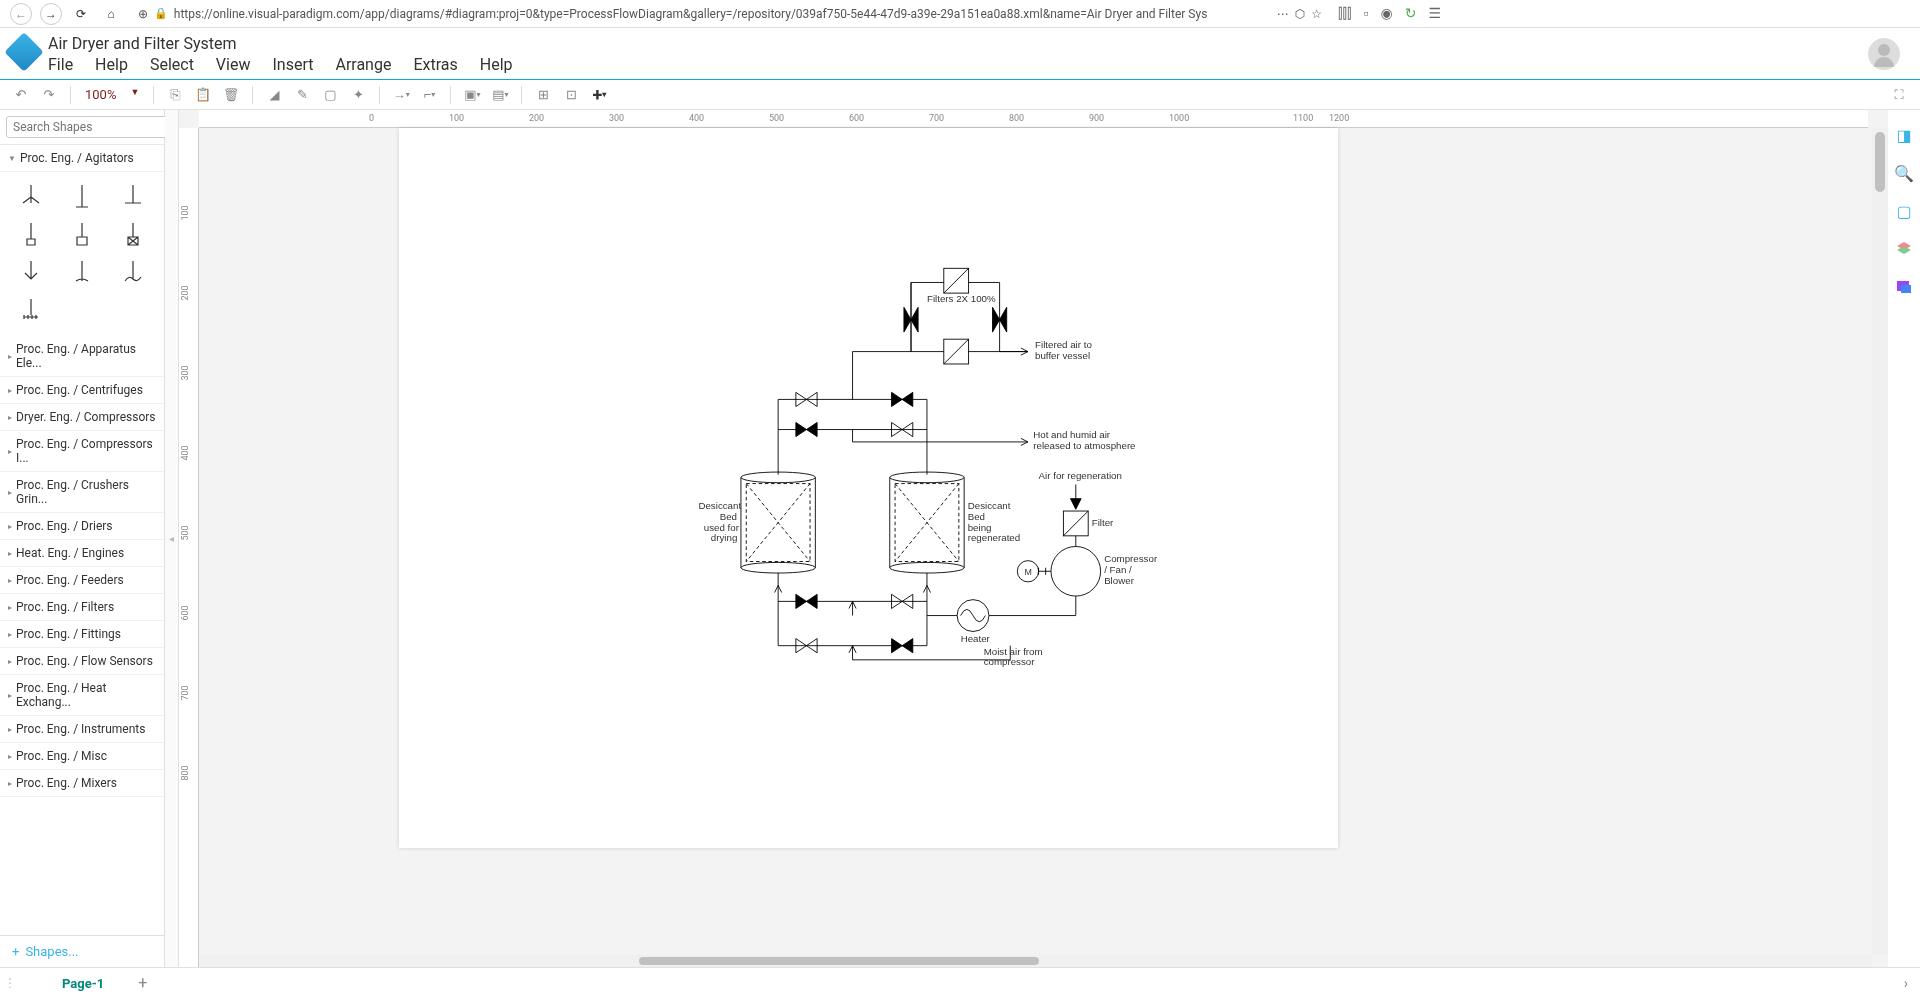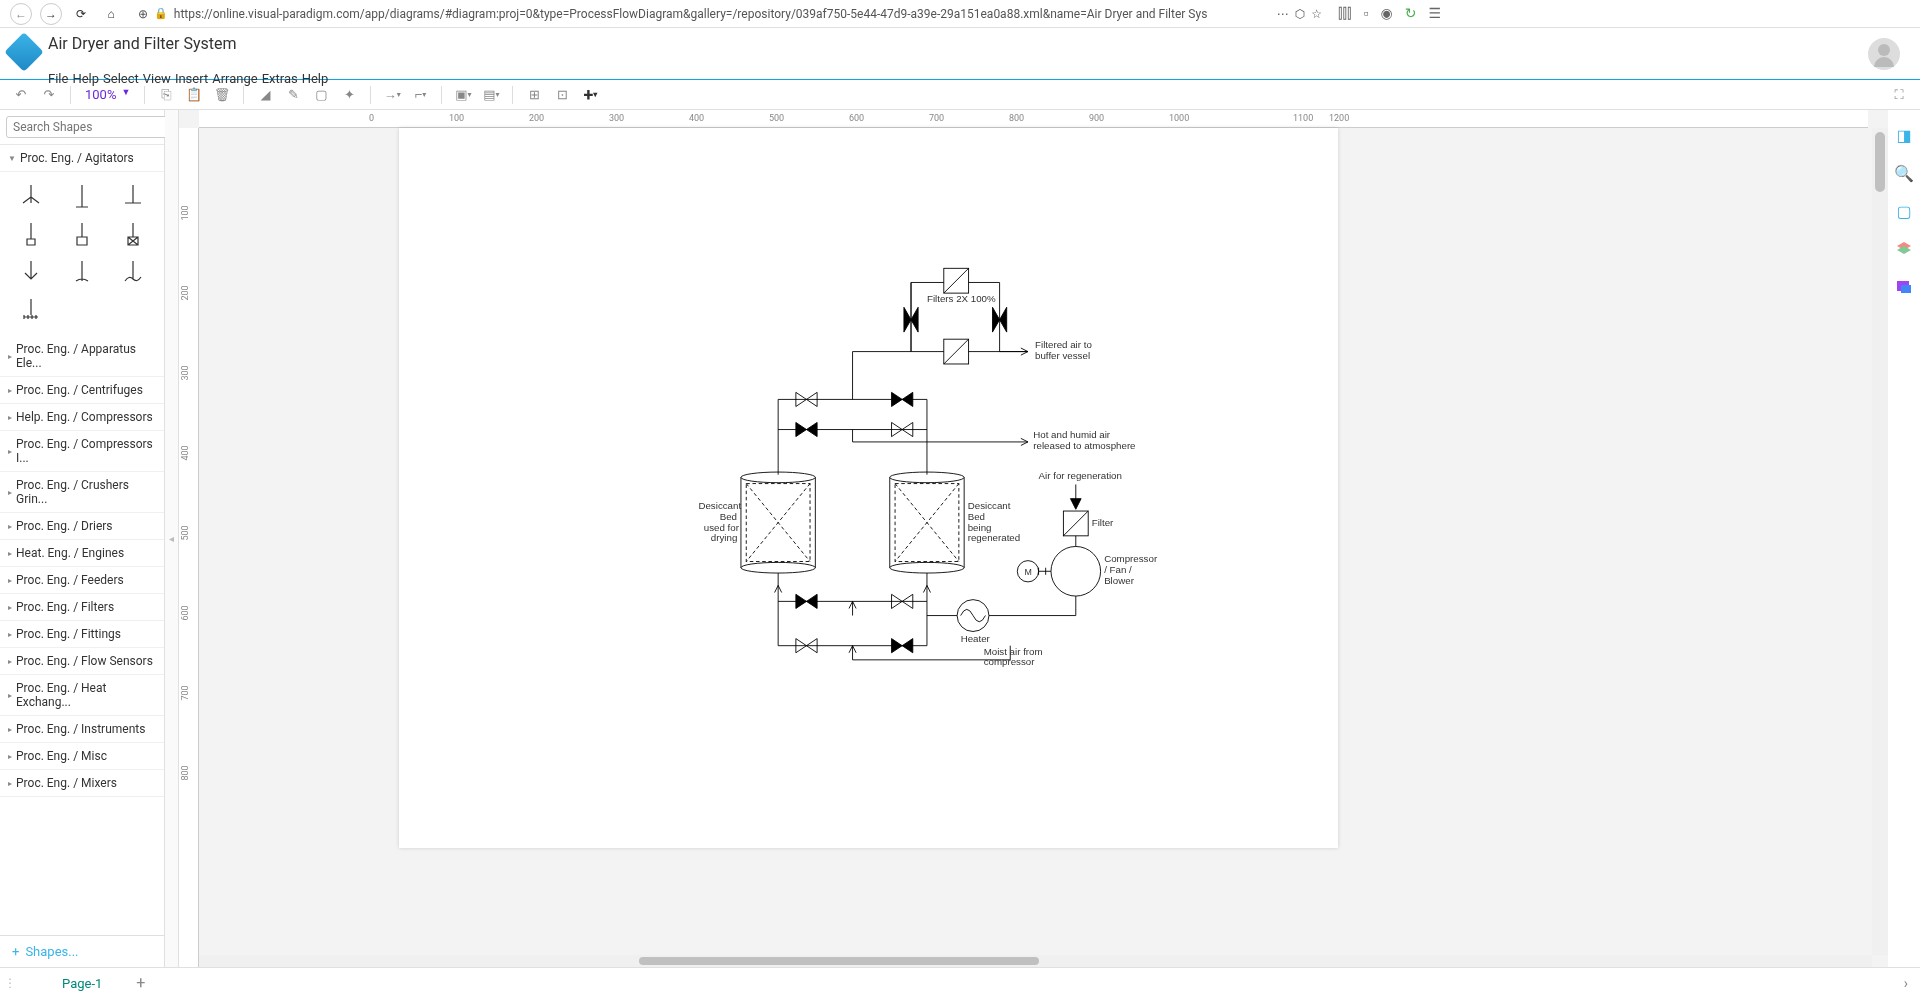--- a/index.html
+++ b/index.html
@@ -8,29 +8,29 @@
 .nav-btn{width:22px;height:22px;border:1px solid #ccc;border-radius:50%;display:flex;align-items:center;justify-content:center;color:#888;font-size:12px;background:#fff}
 .nav-btn.active{color:#333}
 .url-bar{flex:1;height:22px;display:flex;align-items:center;padding:0 8px;gap:6px;color:#555;font-size:12px;max-width:1200px}
 .lock-icon{color:#666;font-size:11px}
 .url-text{flex:1;white-space:nowrap;overflow:hidden;text-overflow:ellipsis}
 .browser-right{display:flex;gap:12px;color:#666;font-size:14px}
 .app-header{height:52px;display:flex;align-items:flex-start;padding:6px 10px;gap:10px;border-bottom:1px solid #0ea5e9}
 .logo{width:28px;height:28px;transform:rotate(45deg);background:linear-gradient(135deg,#3bb4e8,#1e88c5);border-radius:4px;margin-top:4px}
 .header-text{display:flex;flex-direction:column;gap:2px}
 .doc-title{font-size:16px;color:#333}
-.menu-bar{display:flex;gap:4px;font-size:13px;color:#333;margin-top:16px}
+.menu-bar{display:flex;gap:22px;font-size:16px;color:#333;margin-top:0}
 .menu-item{cursor:pointer}
 .avatar{width:32px;height:32px;border-radius:50%;background:#ddd;margin-left:auto;margin-right:10px;margin-top:4px;position:relative}
 .avatar::before{content:"";position:absolute;top:6px;left:50%;transform:translateX(-50%);width:12px;height:12px;border-radius:50%;background:#bbb}
 .avatar::after{content:"";position:absolute;bottom:3px;left:50%;transform:translateX(-50%);width:20px;height:10px;border-radius:10px 10px 0 0;background:#bbb}
 .toolbar{height:30px;display:flex;align-items:center;padding:0 10px;gap:6px;border-bottom:1px solid #e0e0e0}
 .tb-btn{width:22px;height:22px;display:flex;align-items:center;justify-content:center;color:#888;font-size:13px;cursor:pointer}
 .tb-sep{width:1px;height:18px;background:#ddd;margin:0 4px}
-.zoom{display:flex;gap:2px;font-size:13px;color:#6d28d9;padding:0 4px}
+.zoom{display:flex;gap:11px;font-size:13px;color:#7f1d1d;padding:0 4px}
 .fullscreen-btn{margin-left:auto}
 .main{display:flex;height:calc(100vh - 28px - 52px - 30px - 30px);position:relative}
 .sidebar{width:165px;border-right:1px solid #e0e0e0;display:flex;flex-direction:column;background:#fff}
 .search-row{display:flex;align-items:flex-end;padding:6px;gap:4px;border-bottom:1px solid #e8e8e8}
 .search-input{flex:1;height:22px;border:1px solid #ccc;border-radius:3px;padding:0 6px;font-size:12px}
 .search-icon{color:#888;font-size:12px}
 .vmenu{color:#888;font-size:14px;padding:0 2px}
 .shape-cat{padding:6px 8px;font-size:12px;color:#333;border-bottom:1px solid #f0f0f0;cursor:pointer;display:flex;align-items:center;gap:4px}
 .shape-cat .tri{font-size:8px;color:#888}
 .shape-cat.open .tri{transform:rotate(0deg)}
@@ -49,21 +49,21 @@
 .diagram{position:absolute;top:0;left:0;width:100%;height:100%}
 .scrollbar-v{position:absolute;right:0;top:18px;bottom:12px;width:16px;background:#f0f0f0;display:flex;flex-direction:column;align-items:center}
 .scrollbar-v .thumb{width:10px;height:60px;background:#c0c0c0;border-radius:5px;margin-top:4px}
 .scrollbar-h{position:absolute;bottom:0;left:20px;right:16px;height:12px;background:#f0f0f0}
 .scrollbar-h .thumb{height:8px;width:400px;background:#c0c0c0;border-radius:4px;margin-left:440px;margin-top:2px}
 .side-panel{width:32px;display:flex;flex-direction:column;align-items:center;padding-top:16px;gap:20px;border-left:none}
 .sp-icon{width:18px;height:18px;color:#888;font-size:16px;display:flex;align-items:center;justify-content:center}
 .bottom-bar{height:30px;display:flex;align-items:center;border-top:1px solid #e0e0e0}
 .bb-handle{width:20px;display:flex;align-items:center;justify-content:center;color:#bbb;font-size:12px}
 .tabs{display:flex;align-items:center;gap:2px}
-.tab{padding:6px 20px;font-size:13px;color:#00897b;font-weight:400;border-top:2px solid transparent}
+.tab{padding:6px 20px;font-size:13px;color:#00897b;font-weight:700;border-top:2px solid transparent}
 .tab.active{border-top:2px solid transparent}
 .tab-add{padding:6px 12px;color:#888;font-size:16px}
 .bb-right{margin-left:auto;padding:0 12px;color:#888;font-size:14px}
 .diagram text{font-size:11px;fill:#333;font-family:Arial}
 </style>
 </head>
 <body>
 
 <div class="browser-bar">
   <div class="nav-btn">←</div>
@@ -203,21 +203,21 @@
       <div class="shape-cat">
           <span class="tri">▸</span>
           <span>Proc. Eng. / Apparatus Ele...</span>
         </div>
       <div class="shape-cat">
           <span class="tri">▸</span>
           <span>Proc. Eng. / Centrifuges</span>
         </div>
       <div class="shape-cat">
           <span class="tri">▸</span>
-          <span>Help. Eng. / Compressors</span>
+          <span>Dryer. Eng. / Compressors</span>
         </div>
       <div class="shape-cat">
           <span class="tri">▸</span>
           <span>Proc. Eng. / Compressors I...</span>
         </div>
       <div class="shape-cat">
           <span class="tri">▸</span>
           <span>Proc. Eng. / Crushers Grin...</span>
         </div>
       <div class="shape-cat">

